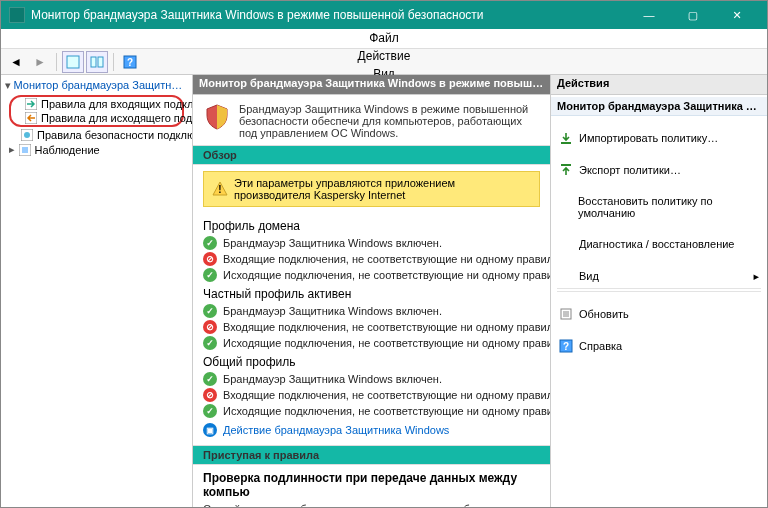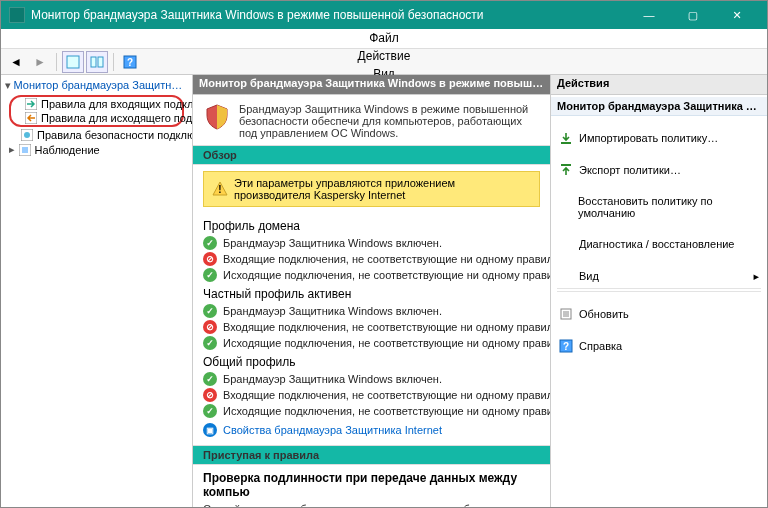--- a/index.html
+++ b/index.html
@@ -197,21 +197,21 @@
           <span class="ico no">⊘</span>
           <span>Входящие подключения, не соответствующие ни одному правилу, запрещены.</span>
         </div>
       <div class="row">
           <span class="ico ok">✓</span>
           <span>Исходящие подключения, не соответствующие ни одному правилу, разрешены.</span>
         </div>
 
       <div class="link-row">
         <span class="ico">▣</span>
-        <span>Свойства брандмауэра Защитника Internet</span>
+        <span>Действие брандмауэра Защитника Windows</span>
       </div>
 
       <div class="section-title">Приступая к правила</div>
       <div class="subhead2">Проверка подлинности при передаче данных между компью</div>
       <div class="para">Создайте правила безопасности подключения, чтобы указать, как и когда выполняется подлинность подключений между компьютерами и их защита с помощью протокола IP</div>
 
     </div>
   </div>
 
   <div class="right">

